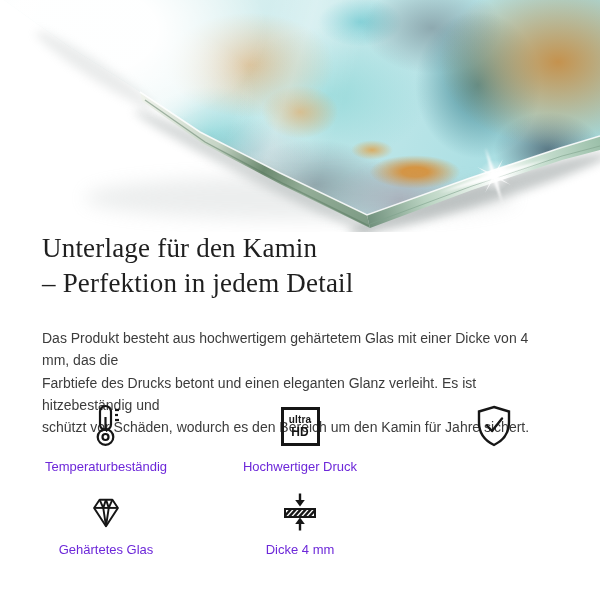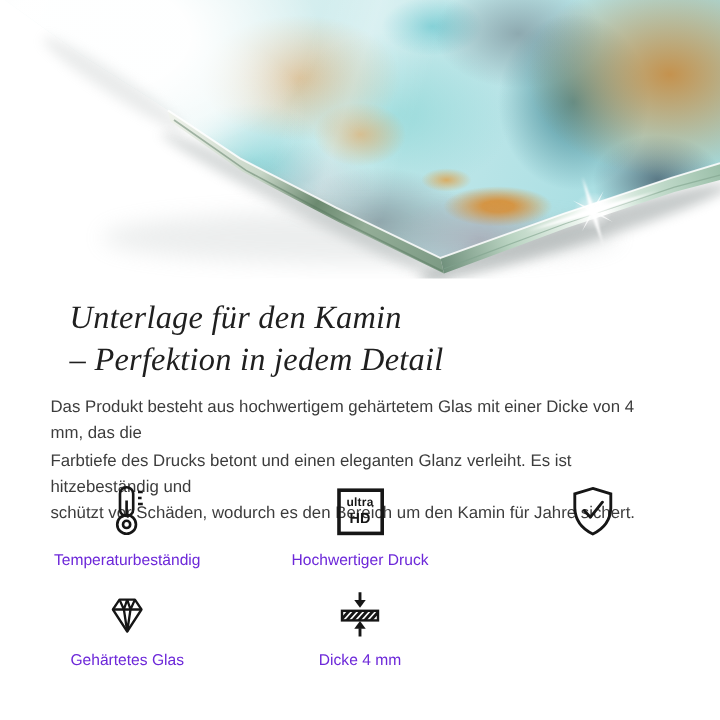--- a/index.html
+++ b/index.html
@@ -123,21 +123,21 @@
         <g transform="rotate(45)" opacity="0.75">
           <polygon points="-19,0 0,-1.3 19,0 0,1.3" fill="#ffffff"></polygon>
           <polygon points="0,-19 1.3,0 0,19 -1.3,0" fill="#ffffff"></polygon>
         </g>
         <circle r="3" fill="#ffffff"></circle>
       </g>
     </g>
   </svg>
 </div>
 
-<h1 class="heading" style="margin:16px;font-style:italic;">
+<h1 class="heading" style="margin:0;">
   <span>Unterlage für den Kamin</span>
   <span>– Perfektion in jedem Detail</span>
 </h1>
 
 <div class="para">
   <div>Das Produkt besteht aus hochwertigem gehärtetem Glas mit einer Dicke von 4 mm, das die</div>
   <div>Farbtiefe des Drucks betont und einen eleganten Glanz verleiht. Es ist hitzebeständig und</div>
   <div>schützt vor Schäden, wodurch es den Bereich um den Kamin für Jahre sichert.</div>
 </div>
 

